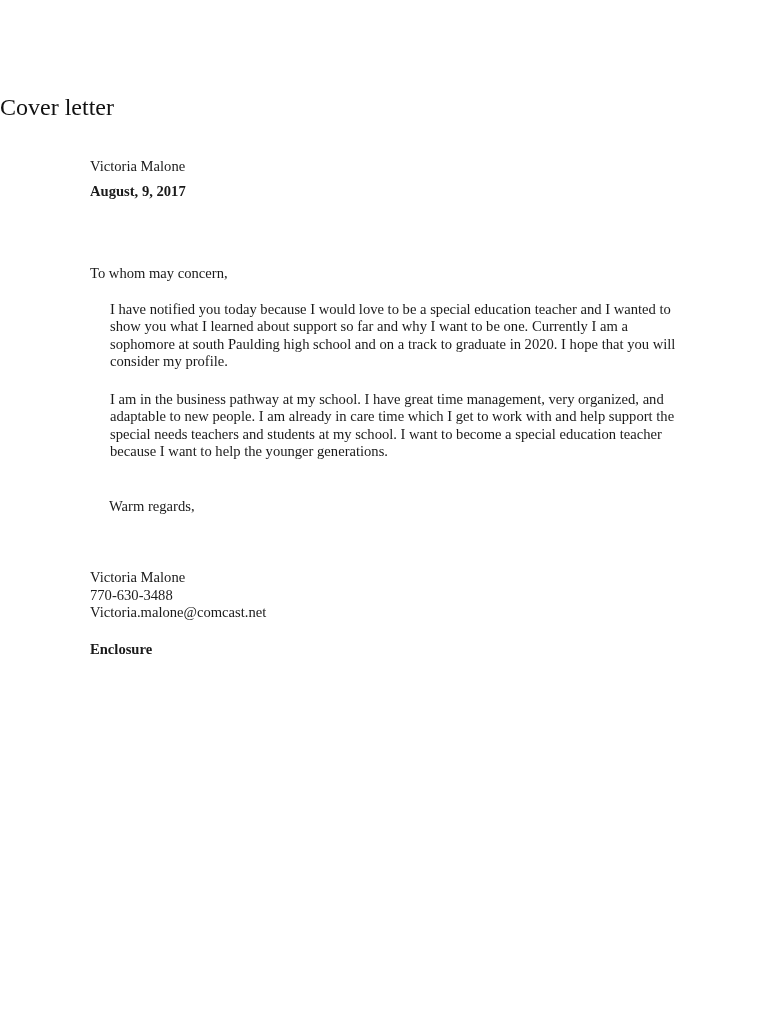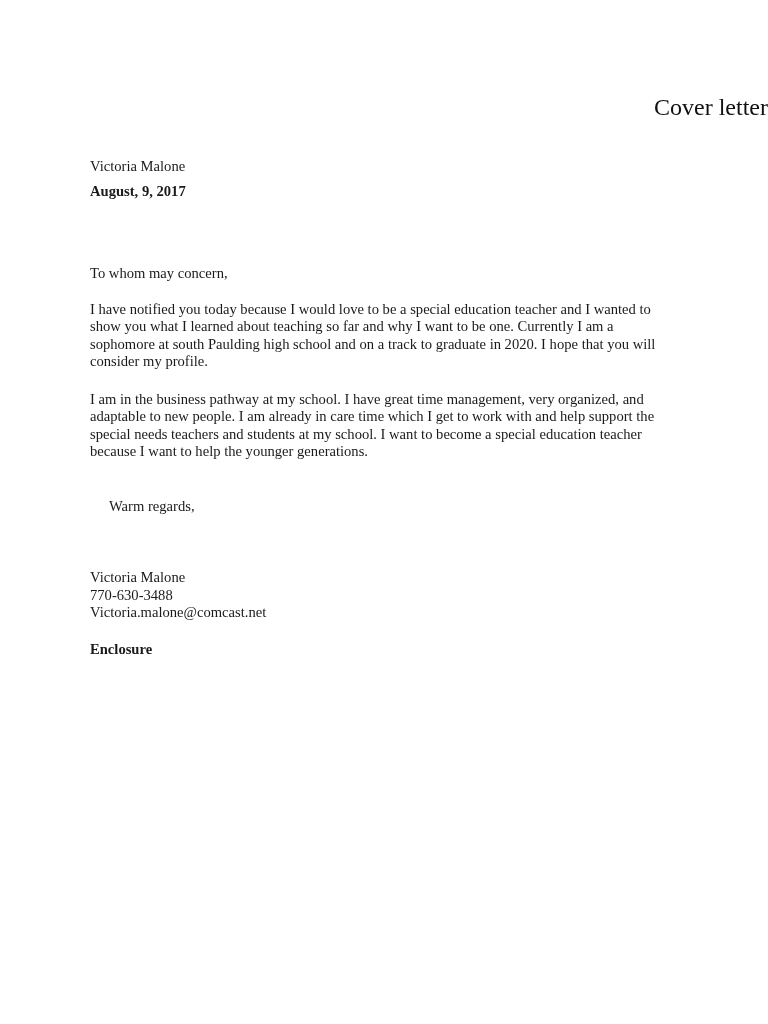--- a/index.html
+++ b/index.html
@@ -19,57 +19,57 @@
       position: absolute;
       left: 0; top: 0;
       width: 768px; height: 1024px;
       background: #ffffff;
     }
     .title {
       position: absolute;
       top: 92px;
       left: 0;
       width: 768px;
-      text-align: right;
+      text-align: left;
       font-size: 24px;
       line-height: 30px;
       color: #111;
     }
     .line {
       position: absolute;
       left: 90px;
       font-size: 14.6px;
       line-height: 17.5px;
       white-space: nowrap;
     }
     .para {
       position: absolute;
       left: 90px;
       width: 600px;
       font-size: 14.6px;
       line-height: 17.3px;
     }
-    .para span { display: block; white-space: nowrap; }
+    .para span { display: block; white-space: nowrap; margin-left: 20px; }
     .block { position: absolute; left: 90px; font-size: 14.6px; line-height: 17.5px; }
     .block span { display: block; white-space: nowrap; }
   </style>
 </head>
 <body>
 
 <div class="page">
   <div class="title">Cover letter</div>
 
   <div class="line" style="top:158px;">Victoria Malone</div>
   <div class="line" style="top:183px;font-weight:bold;">August, 9, 2017</div>
 
   <div class="line" style="top:265px;">To whom may concern,</div>
 
   <div class="para" style="top:301px;">
     <span>I have notified you today because I would love to be a special education teacher and I wanted to</span>
-    <span>show you what I learned about teaching so far and why I want to be one. Currently I am a</span>
+    <span>show you what I learned about support so far and why I want to be one. Currently I am a</span>
     <span>sophomore at south Paulding high school and on a track to graduate in 2020. I hope that you will</span>
     <span>consider my profile.</span>
   </div>
 
   <div class="para" style="top:391px;">
     <span>I am in the business pathway at my school. I have great time management, very organized, and</span>
     <span>adaptable to new people. I am already in care time which I get to work with and help support the</span>
     <span>special needs teachers and students at my school. I want to become a special education teacher</span>
     <span>because I want to help the younger generations.</span>
   </div>

